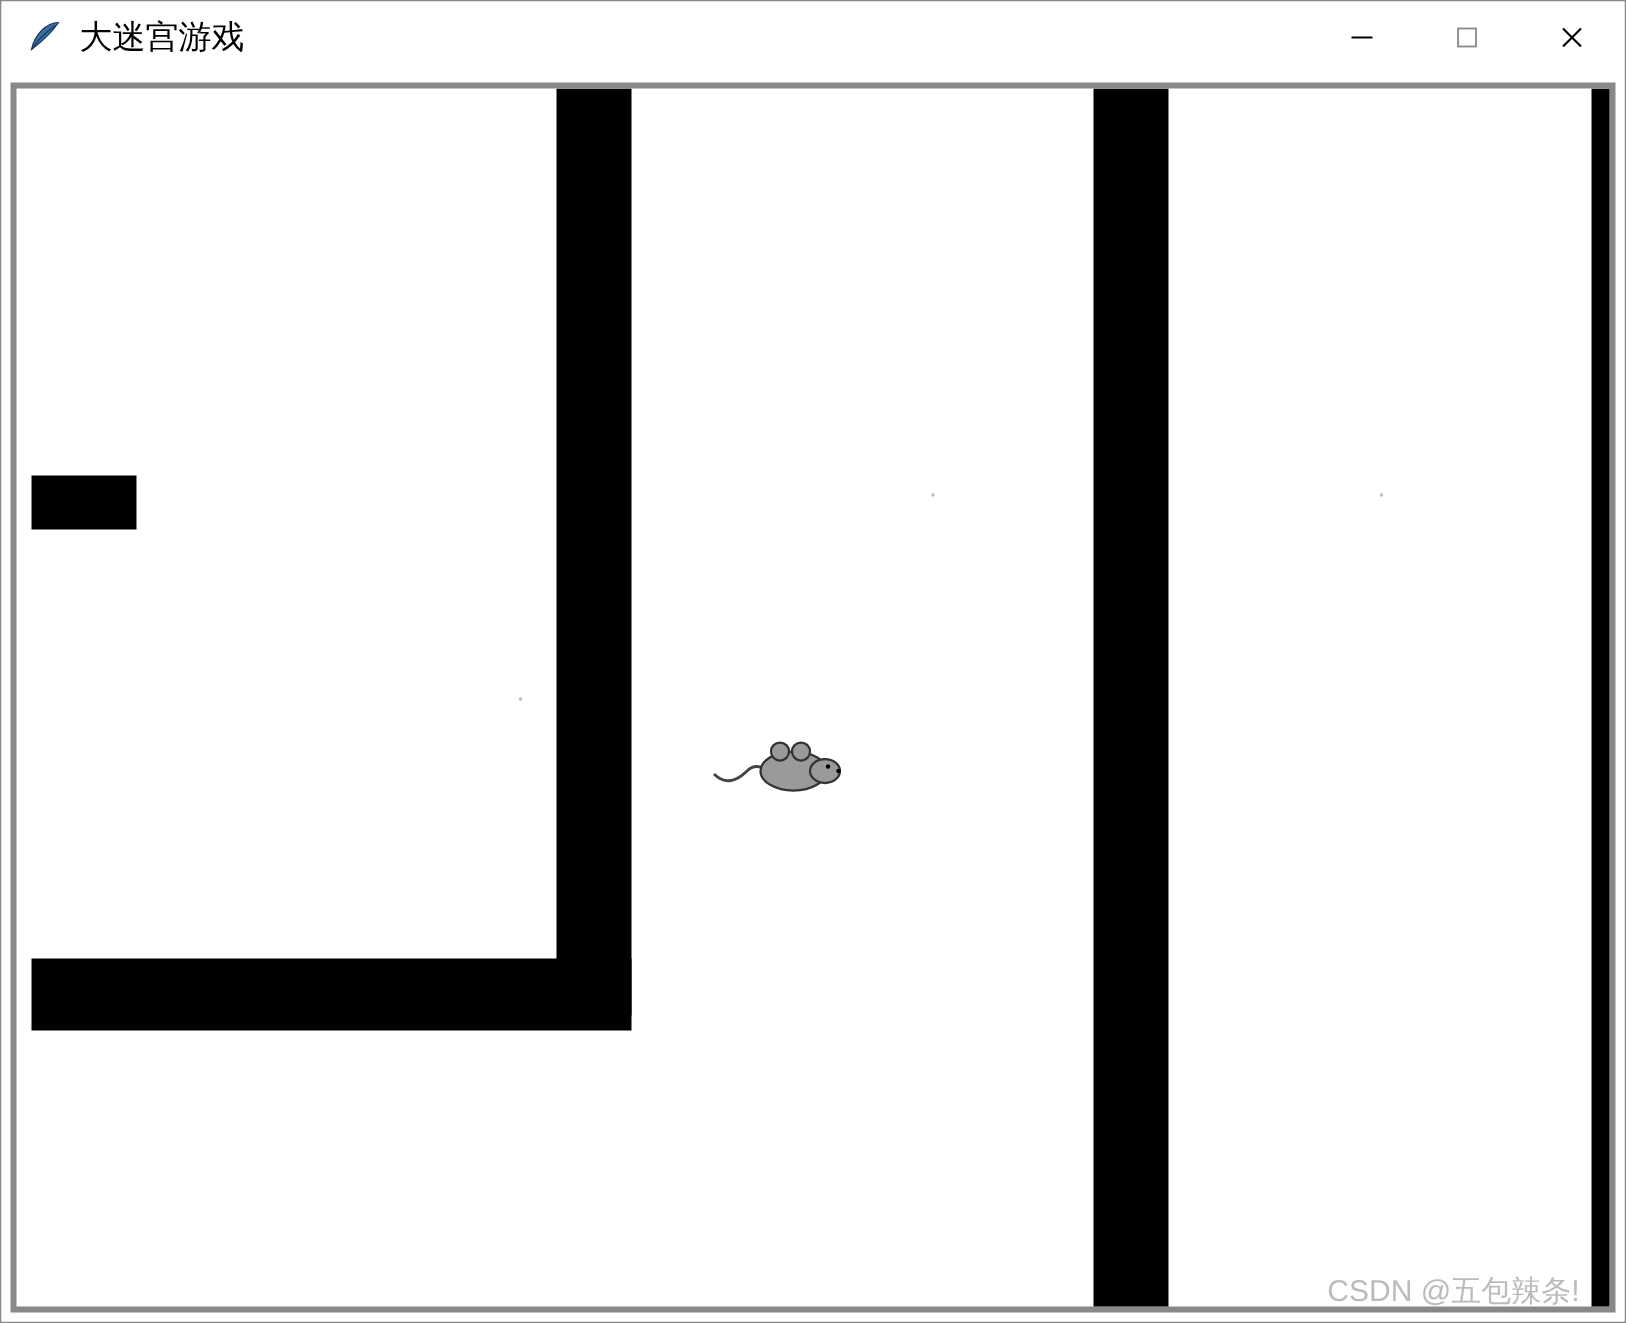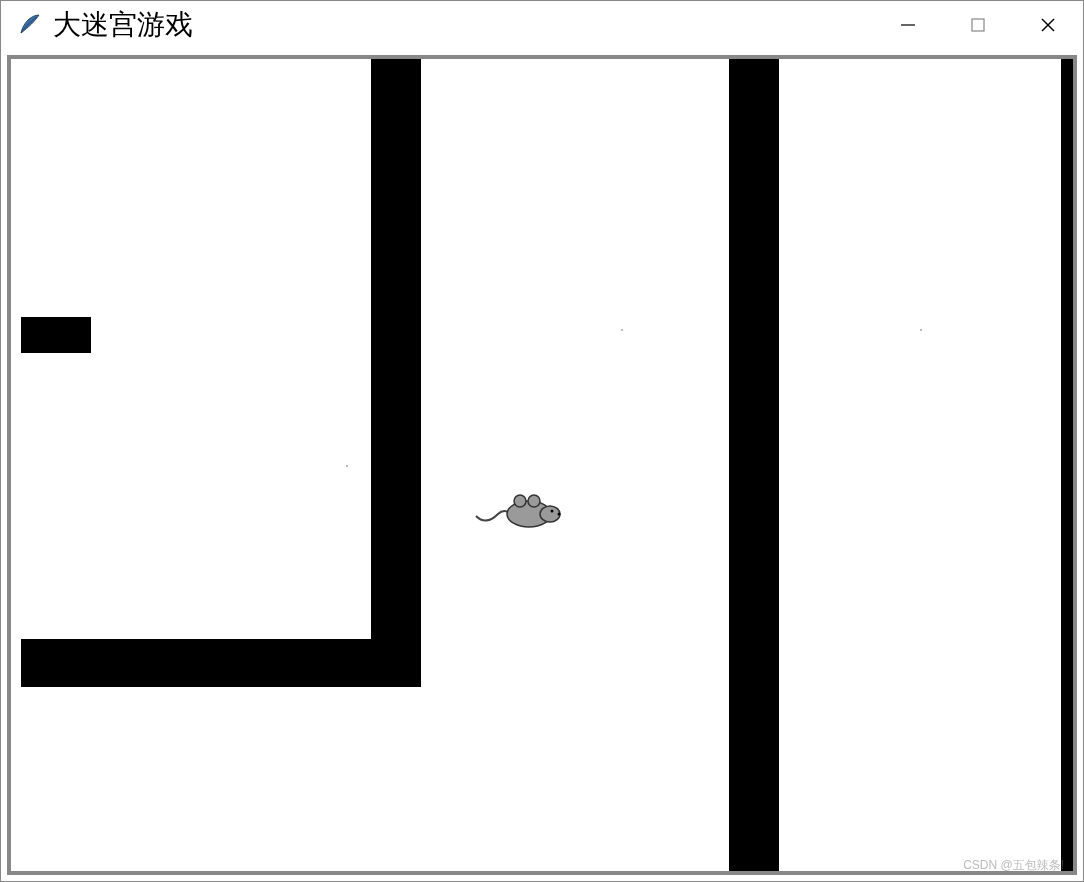--- a/index.html
+++ b/index.html
@@ -24,21 +24,21 @@
       align-items: center;
       padding-left: 16px;
       background: #fff;
     }
     .app-icon {
       width: 24px;
       height: 24px;
       margin-right: 12px;
     }
     .title-text {
-      font-size: 28px;
+      font-size: 22px;
       color: #000;
       flex: 1;
     }
     .window-controls {
       display: flex;
       height: 100%;
     }
     .ctrl-btn {
       width: 70px;
       height: 48px;
@@ -63,23 +63,23 @@
     }
     .wall {
       position: absolute;
       background: #000;
     }
     .sprite-mouse {
       position: absolute;
     }
     .watermark {
       position: absolute;
-      right: 20px;
+      right: 31px;
       bottom: 8px;
-      font-size: 12px;
+      font-size: 20px;
       color: rgba(120,120,120,0.5);
       font-family: sans-serif;
       pointer-events: none;
     }
     .dot {
       position: absolute;
       width: 2px;
       height: 2px;
       background: #bbb;
     }

